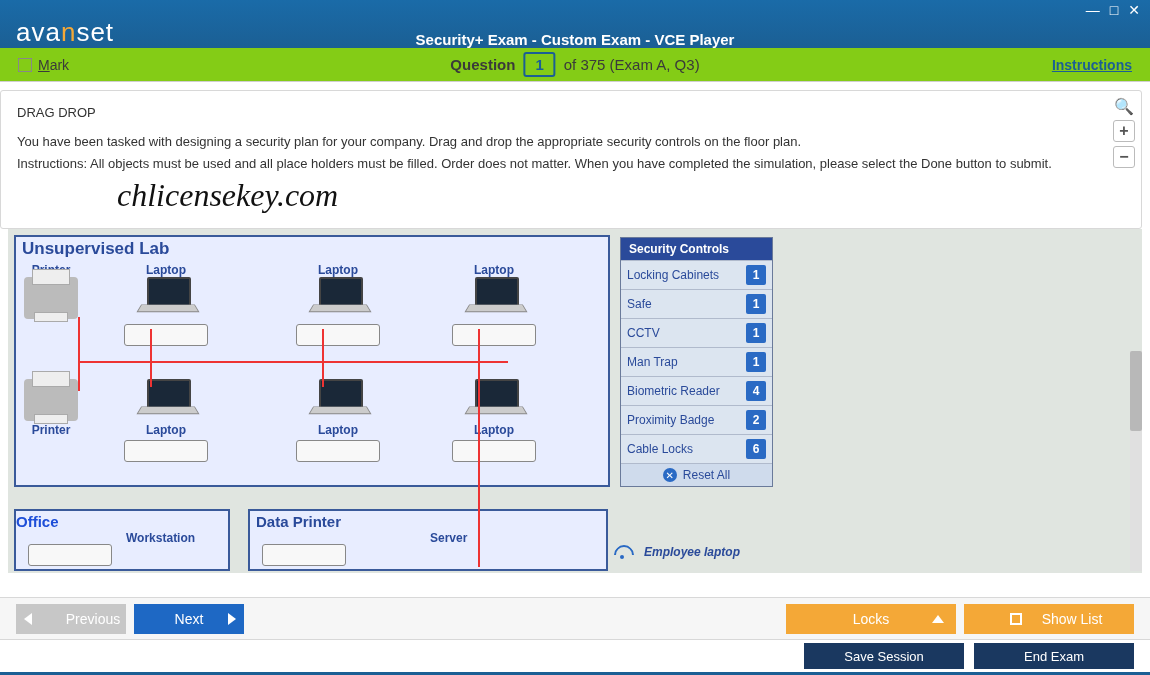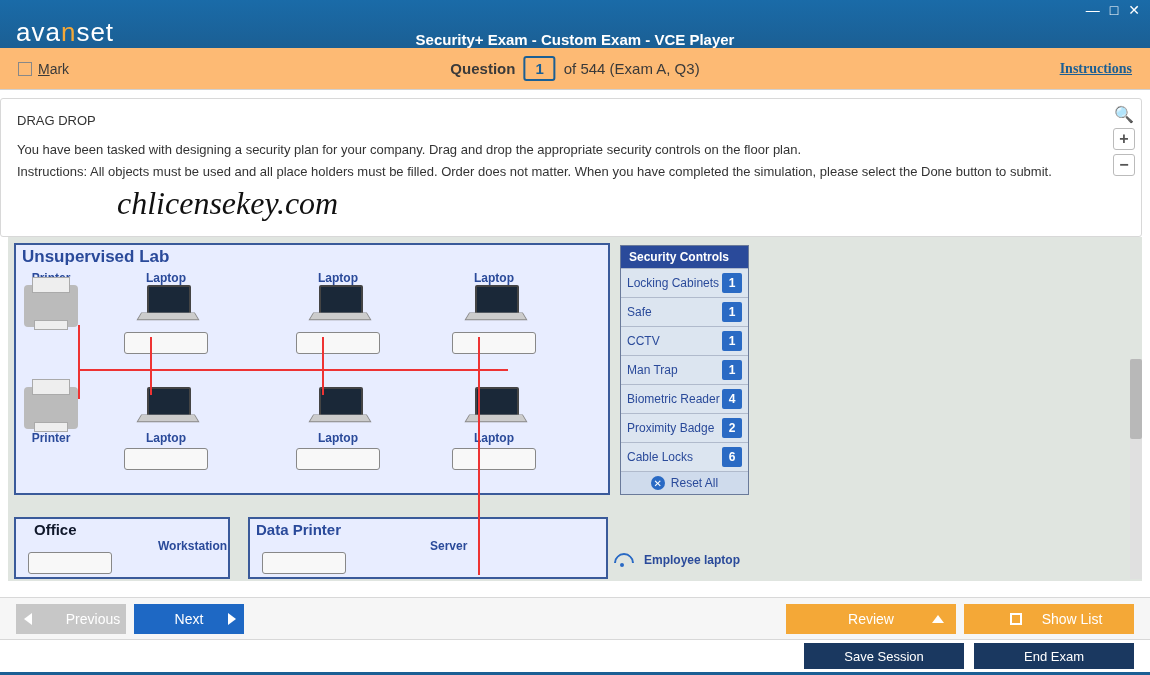--- a/index.html
+++ b/index.html
@@ -7,26 +7,26 @@
 
 
 .titlebar { height: 48px; background: linear-gradient(to bottom, #1a6ba8, #1b5f94); display: flex; align-items: flex-end; padding: 0 16px; position: relative; }
 .logo-text { font-size: 26px; font-weight: 300; color: #fff; letter-spacing: 1px; }
 .logo-text .n { color: #f4a837; }
 .window-title { position: absolute; left: 50%; transform: translateX(-50%); color: #fff; font-size: 15px; font-weight: 600; }
 .window-controls { position: absolute; right: 6px; top: 2px; display: flex; gap: 2px; color: #fff; font-size: 14px; }
 .window-controls span { padding: 0 4px; cursor: pointer; }
 
 
-.question-bar { height: 42px; background: #fdba74; border-bottom: 1px solid #d0d0d0; display: flex; align-items: center; padding: 0 18px; font-size: 14px; color: #3a3a3a; }
+.question-bar { height: 34px; background: #84cc16; border-bottom: 1px solid #d0d0d0; display: flex; align-items: center; padding: 0 18px; font-size: 14px; color: #3a3a3a; }
 .mark-check { width: 14px; height: 14px; border: 1px solid #888; margin-right: 6px; display: inline-block; vertical-align: middle; }
 .question-center { position: absolute; left: 50%; transform: translateX(-50%); display: flex; align-items: center; gap: 8px; font-size: 15px; }
 .question-num-box { border: 2px solid #1b5f94; border-radius: 3px; padding: 2px 10px; color: #1b5f94; font-weight: 600; }
 .question-label { font-weight: 700; }
-.instructions-link { margin-left: auto; color: #1b5f94; text-decoration: underline; font-weight: 600; cursor: pointer; font-family: Liberation Serif, serif; }
+.instructions-link { margin-left: auto; color: #1b5f94; text-decoration: underline; font-weight: 600; cursor: pointer; }
 
 
 .question-body { margin: 8px 8px 0 0; border: 1px solid #d8d8d8; border-radius: 3px; padding: 14px 16px; font-size: 13px; color: #333; position: relative; min-height: 115px; }
 .q-heading { font-weight: 400; margin-bottom: 12px; }
 .q-para { margin-bottom: 2px; line-height: 1.5; }
 .zoom-controls { position: absolute; right: 6px; top: 6px; display: flex; flex-direction: column; gap: 4px; align-items: center; }
 .zoom-controls .z-search { color: #bbb; font-size: 16px; }
 .zoom-controls .z-btn { width: 22px; height: 22px; border: 1px solid #bbb; border-radius: 3px; display: flex; align-items: center; justify-content: center; font-size: 16px; font-weight: 700; color: #555; background: #fff; cursor: pointer; }
 .watermark { font-family: 'Brush Script MT', cursive; font-size: 32px; font-style: italic; color: #111; margin-top: 4px; padding-left: 100px; }
 
@@ -43,36 +43,36 @@
 .printer-shape::after { content:''; position: absolute; bottom: -3px; left: 10px; right: 10px; height: 8px; background: #eee; border: 1px solid #aaa; }
 .laptop-shape { position: relative; }
 .laptop-shape::before { content:''; position: absolute; left: 8px; top: 0; width: 40px; height: 26px; background: #1a2838; border: 2px solid #444; border-radius: 2px; }
 .laptop-shape::after { content:''; position: absolute; left: 0; bottom: 6px; width: 56px; height: 8px; background: #ccc; border: 1px solid #888; transform: perspective(40px) rotateX(40deg); }
 .dropzone { width: 84px; height: 22px; background: #f8f8f8; border: 1px solid #888; border-radius: 3px; display: inline-block; margin-top: 3px; }
 
 
 .wire { position: absolute; background: #e33; }
 
 .office-box { position: absolute; left: 6px; top: 280px; width: 216px; height: 62px; border: 2px solid #3a5a9a; background: #e8edff; }
-.office-title { position: absolute; left: 18px; top: 2px; color: #0f172a; font-size: 15px; font-weight: 700; }
-.workstation-label { position: absolute; left: 110px; top: 20px; font-size: 12px; font-weight: 700; color: #2a4a9a; margin-left: 32px; }
+.office-title { position: absolute; left: 0; top: 2px; color: #1d4ed8; font-size: 15px; font-weight: 700; }
+.workstation-label { position: absolute; left: 110px; top: 20px; font-size: 12px; font-weight: 700; color: #2a4a9a; }
 .office-drop { position: absolute; left: 12px; top: 30px; }
 
 .dc-box { position: absolute; left: 240px; top: 280px; width: 360px; height: 62px; border: 2px solid #3a5a9a; background: #e8edff; }
 .dc-title { position: absolute; left: 6px; top: 2px; color: #2a4a9a; font-size: 15px; font-weight: 700; }
 .server-label { position: absolute; left: 180px; top: 20px; font-size: 12px; font-weight: 700; color: #2a4a9a; }
 .dc-drop { position: absolute; left: 12px; top: 30px; }
 
-.emp-label { position: absolute; left: 618px; top: 316px; font-size: 12px; font-weight: 700; color: #2a4a9a; }
+.emp-label { position: absolute; left: 618px; top: 316px; font-size: 12px; font-weight: 700; color: #2a4a9a; font-style: italic; }
 .wifi-icon { position: absolute; left: 608px; top: 314px; width: 20px; height: 20px; }
 .wifi-icon::before { content:''; position: absolute; left: 4px; bottom: 4px; width: 4px; height: 4px; background: #2a6ac4; border-radius: 50%; }
 .wifi-icon::after { content:''; position: absolute; left: -2px; bottom: -2px; width: 16px; height: 16px; border: 2px solid #2a6ac4; border-radius: 50%; border-left-color: transparent; border-bottom-color: transparent; transform: rotate(-45deg); }
 
 
-.sec-panel { position: absolute; left: 612px; top: 8px; width: 129px; background: #dce5f0; border: 1px solid #6a7a9a; font-size: 12px; }
+.sec-panel { position: absolute; left: 612px; top: 8px; width: 153px; background: #dce5f0; border: 1px solid #6a7a9a; font-size: 12px; }
 .sec-header { background: #2a4a9a; color: #fff; padding: 4px 8px; font-size: 12px; font-weight: 600; }
 .sec-row { display: flex; align-items: center; justify-content: space-between; padding: 4px 6px; border-top: 1px solid #b0bacc; color: #2a4a9a; }
 .sec-count { width: 20px; height: 20px; background: #2a6ac4; color: #fff; display: flex; align-items: center; justify-content: center; font-weight: 700; border-radius: 2px; }
 .sec-reset { display: flex; align-items: center; justify-content: center; gap: 6px; padding: 4px; background: #cfdbec; color: #2a4a9a; font-size: 12px; cursor: pointer; border-top: 1px solid #b0bacc; }
 .sec-reset .x { width: 14px; height: 14px; background: #2a6ac4; border-radius: 50%; color: #fff; display: flex; align-items: center; justify-content: center; font-size: 10px; }
 
 
 .sim-scroll { position: absolute; right: 0; top: 122px; width: 12px; height: 220px; background: #e0e0e0; }
 .sim-scroll::before { content:''; position: absolute; top: 0; left: 0; right: 0; height: 80px; background: #b8b8b8; border-radius: 2px; }
 
@@ -106,21 +106,21 @@
     <span>✕</span>
   </div>
 </div>
 
 <div class="question-bar">
   <span class="mark-check"></span>
   <span><u>M</u><span>ark</span></span>
   <div class="question-center">
     <span class="question-label">Question</span>
     <span class="question-num-box">1</span>
-    <span>of 544 (Exam A, Q3)</span>
+    <span>of 375 (Exam A, Q3)</span>
   </div>
   <span class="instructions-link">Instructions</span>
 </div>
 
 <div class="question-body">
   <div class="q-heading">DRAG DROP</div>
   <div class="q-para">You have been tasked with designing a security plan for your company. Drag and drop the appropriate security controls on the floor plan.</div>
   <div class="q-para">Instructions: All objects must be used and all place holders must be filled. Order does not matter. When you have completed the simulation, please select the Done button to submit.</div>
   <div class="watermark">chlicensekey.com</div>
   <div class="zoom-controls">
@@ -242,21 +242,21 @@
 </div>
 
 <div class="nav-bar">
   <button class="nav-btn prev-btn">
       <span>Previous</span>
     </button>
   <button class="nav-btn next-btn">
       <span>Next</span>
     </button>
   <button class="nav-btn review-btn">
-      <span>Review</span>
+      <span>Locks</span>
     </button>
   <button class="nav-btn toggle-btn">
       <span class="sq"></span>
       <span>Show List</span>
     </button>
 </div>
 
 <div class="session-bar">
   <button class="sess-btn">Save Session</button>
   <button class="sess-btn">End Exam</button>

